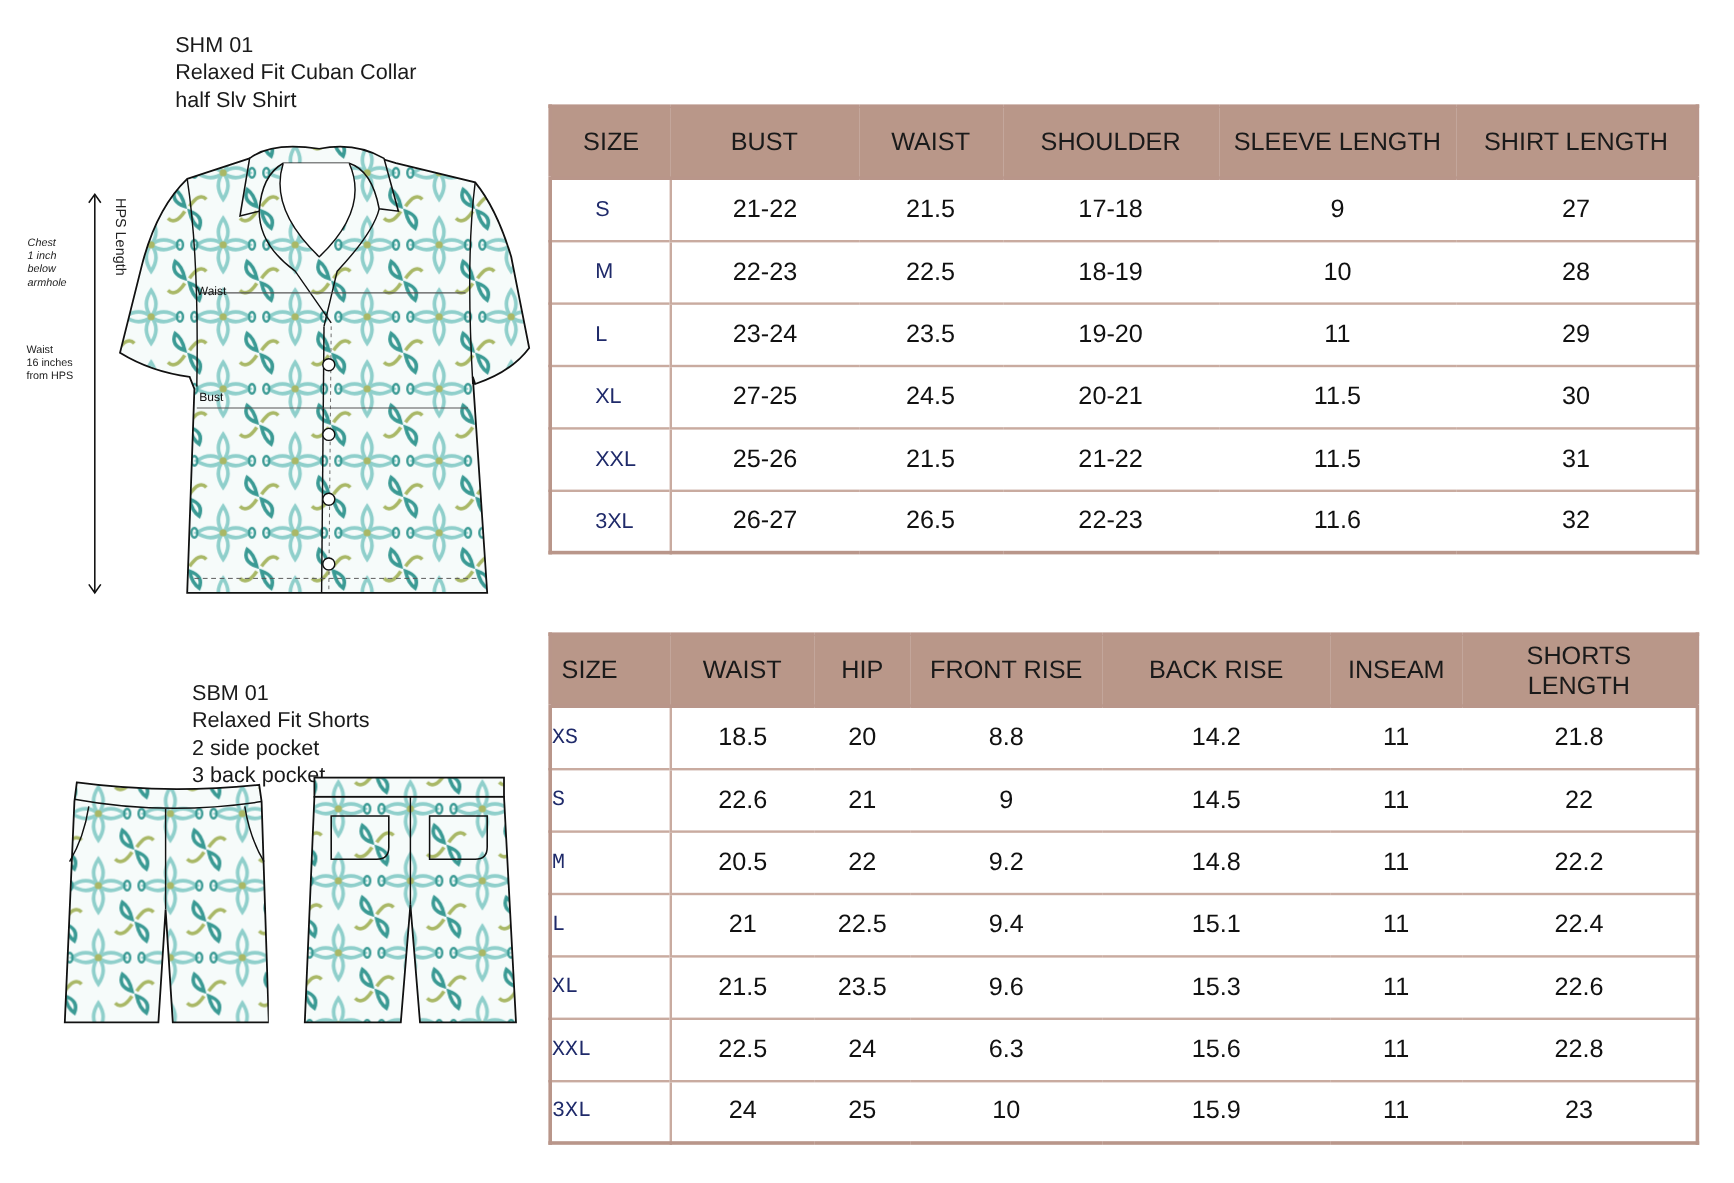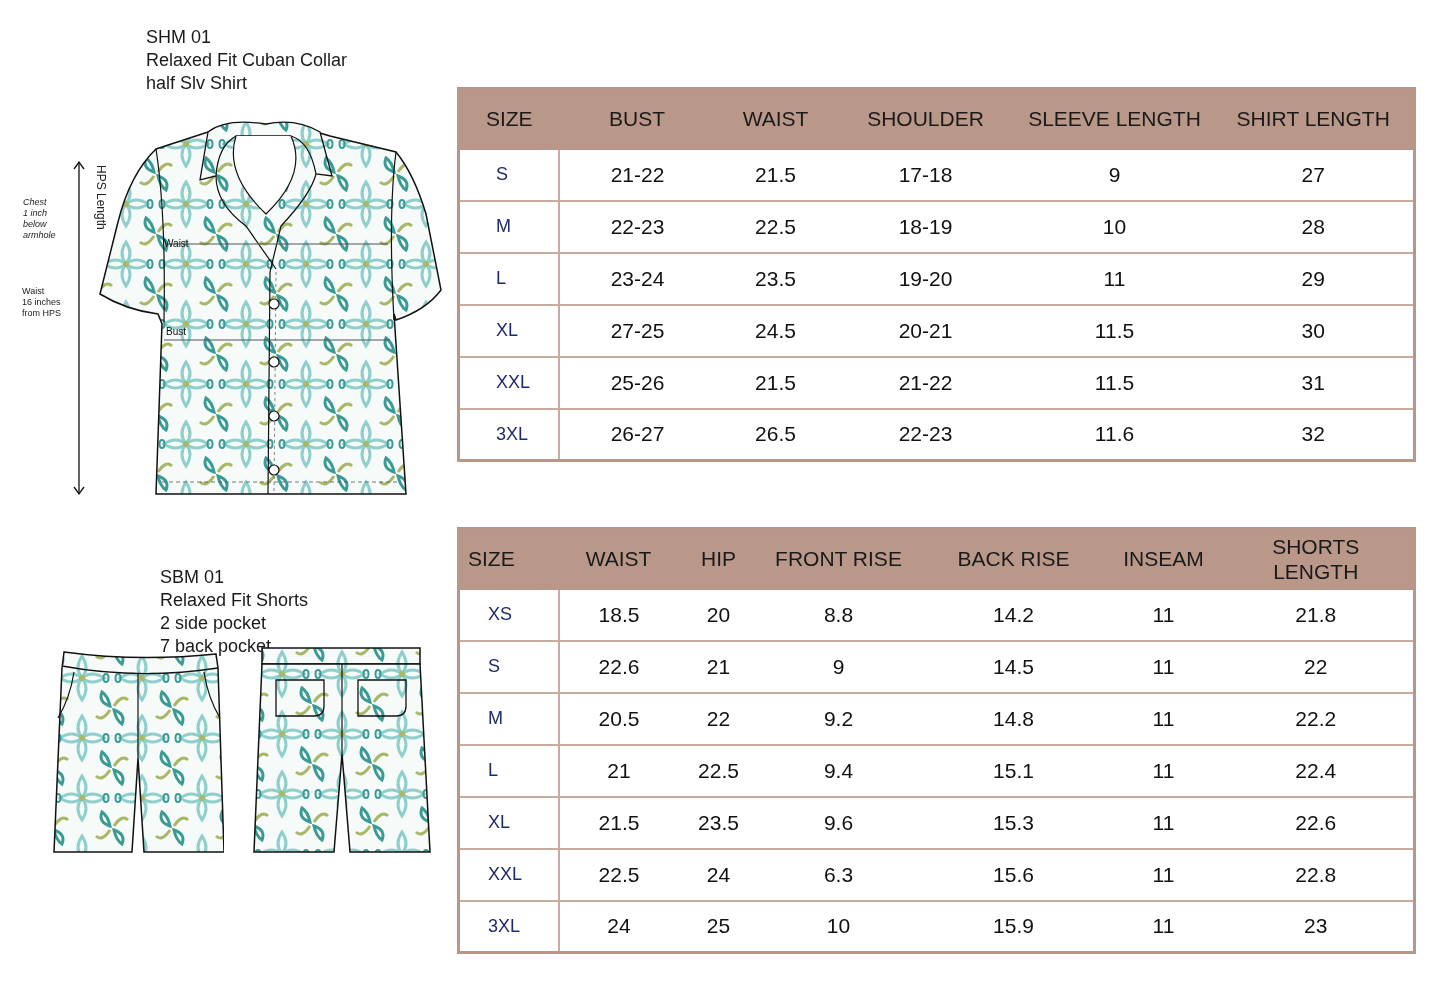--- a/index.html
+++ b/index.html
@@ -29,21 +29,21 @@
   table.size-table { position: absolute; border-collapse: collapse; table-layout: fixed;
                      border: 3px solid #b9968a; }
   table.size-table th { background: #b99789; color: #1a1a1a; font-weight: normal;
                         font-size: 21px; height: 60px; text-align: center; padding: 0 2px;
                         border-bottom: 3px solid #b9968a; line-height: 25px; }
   table.size-table td { font-size: 21px; text-align: center; color: #111;
                         border-top: 2px solid #c9aba0; height: 52px; }
   table.size-table td.size-cell { color: #1f2a6a; font-size: 18px; border-right: 2px solid #c9aba0; text-align: left; padding-left: 36px; }
   #shirt-table { left: 457px; top: 87px; width: 956px; }
   #shorts-table { left: 457px; top: 527px; width: 956px; }
-  #shorts-table td.size-cell { padding-left: 28px; }
+  #shorts-table td.size-cell { padding-left: 0; font-family: Liberation Mono, monospace; }
   #shorts-table th.first { text-align: left; padding-left: 8px; }
 </style>
 </head>
 <body>
 
 <div class="title-block" id="shirt-title">
   <div>SHM 01</div>
   <div>Relaxed Fit Cuban Collar</div>
   <div>half Slv Shirt</div>
 </div>
@@ -109,21 +109,21 @@
   <circle cx="178" cy="302" r="5" fill="#fff" stroke="#111" stroke-width="1.2"></circle>
   <circle cx="178" cy="356" r="5" fill="#fff" stroke="#111" stroke-width="1.2"></circle>
 </svg>
 <div class="mark-label" style="left:164px;top:238px;">Waist</div>
 <div class="mark-label" style="left:166px;top:326px;">Bust</div>
 
 <div class="title-block" id="shorts-title">
   <div>SBM 01</div>
   <div>Relaxed Fit Shorts</div>
   <div>2 side pocket</div>
-  <div>7 back pocket</div>
+  <div>3 back pocket</div>
 </div>
 
 <svg class="garment" id="shorts-front-svg" viewBox="0 0 172 208">
   <path d="M12 4 Q86 14 164 6 L166 20 L172 204 L92 204 L86 110 L80 204 L2 204 L10 20Z" fill="url(#tile)" stroke="#111" stroke-width="1.5"></path>
   <path d="M10 18 Q86 32 166 20" fill="none" stroke="#111" stroke-width="1.3"></path>
   <line x1="86" y1="26" x2="86" y2="110" stroke="#111" stroke-width="1.2"></line>
   <path d="M22 24 Q18 50 6 70" fill="none" stroke="#111" stroke-width="1.2"></path>
   <path d="M152 24 Q156 50 168 70" fill="none" stroke="#111" stroke-width="1.2"></path>
 </svg>
 

